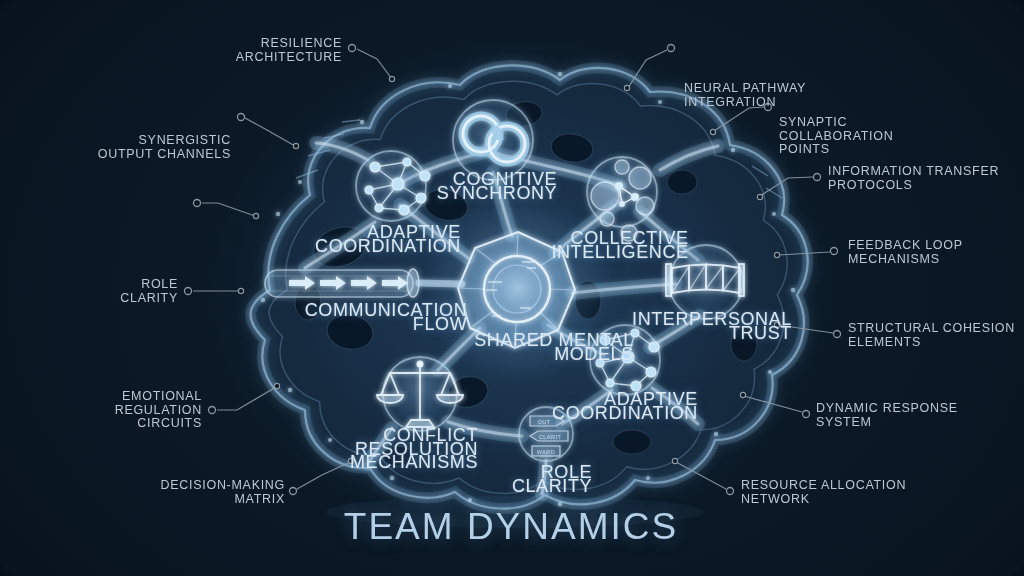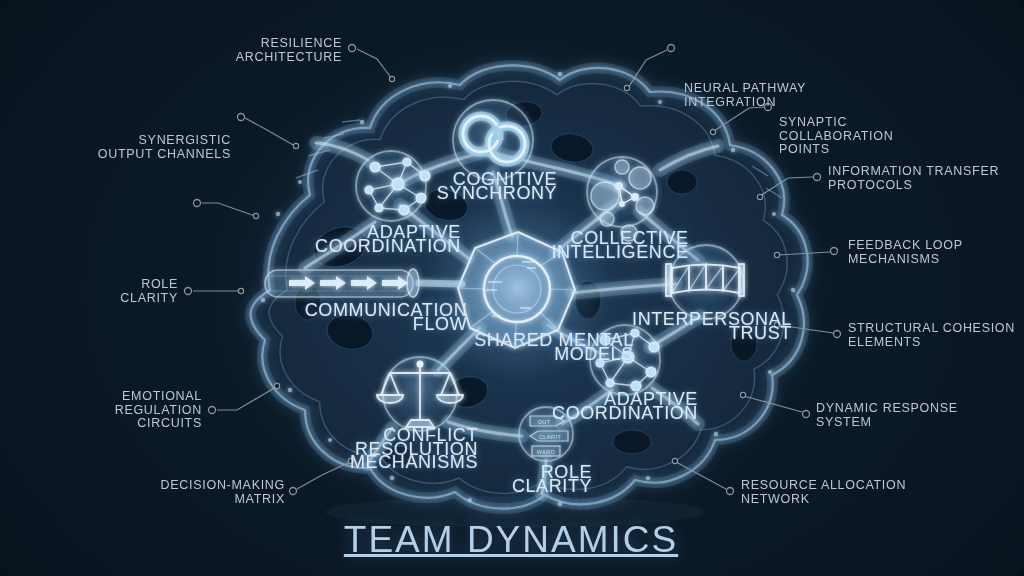--- a/index.html
+++ b/index.html
@@ -16,24 +16,23 @@
   }
   .co-left{text-align:right;}
   .co-right{text-align:left;}
   .inner-label{
     position:absolute;transform:translateX(-50%);text-align:right;
     color:#dde9f3;font-size:18px;line-height:13.5px;letter-spacing:.6px;
     white-space:pre-line;font-weight:400;
     text-shadow:0 0 8px rgba(130,190,245,.50), 0 0 2px rgba(180,220,255,.35);
   }
   .main-title{
-    position:absolute;left:511px;top:519px;transform:translateX(-50%);
+    position:absolute;left:511px;top:506px;transform:translateX(-50%);
     color:#b4d0e8;font-size:37px;letter-spacing:2px;font-weight:400;white-space:nowrap;
     text-shadow:0 0 16px rgba(120,180,240,.35);
-    text-decoration:underline;
   }
 </style>
 </head>
 <body>
 
 <div class="stage">
 
   <svg width="1024" height="576" viewBox="0 0 1024 576">
     <defs>
       <filter id="glow" x="-60%" y="-60%" width="220%" height="220%">

